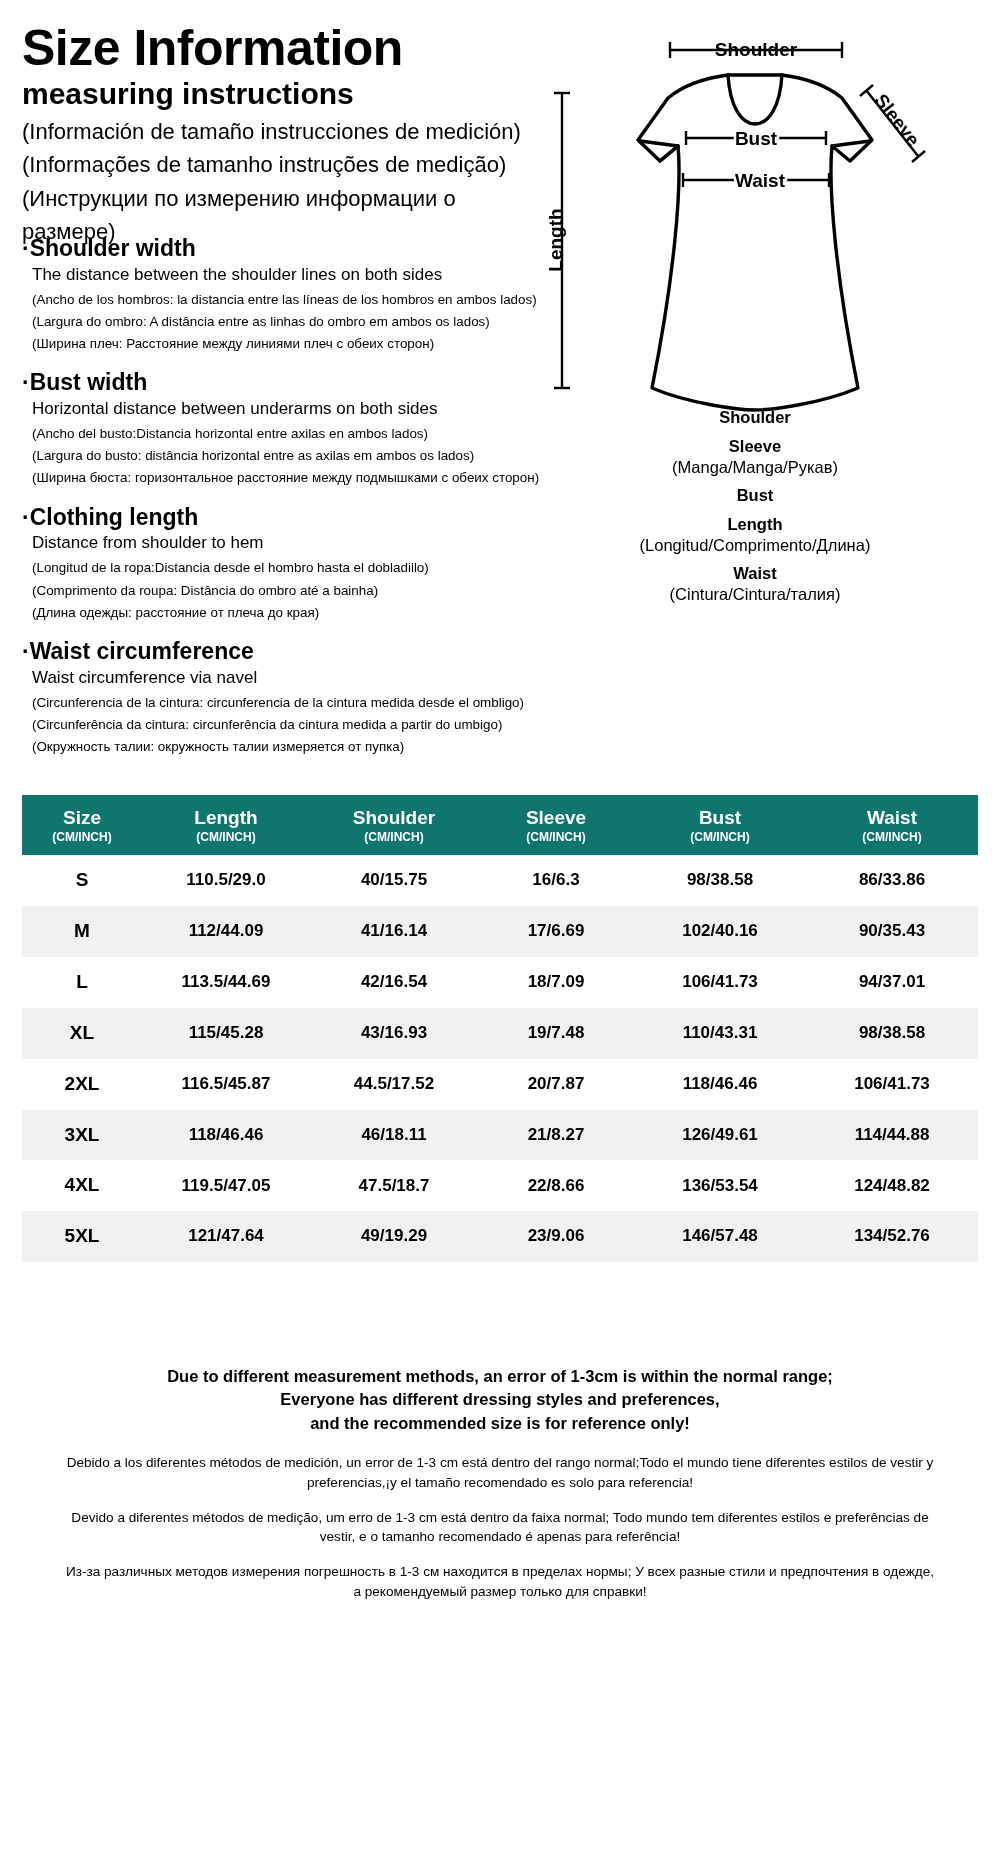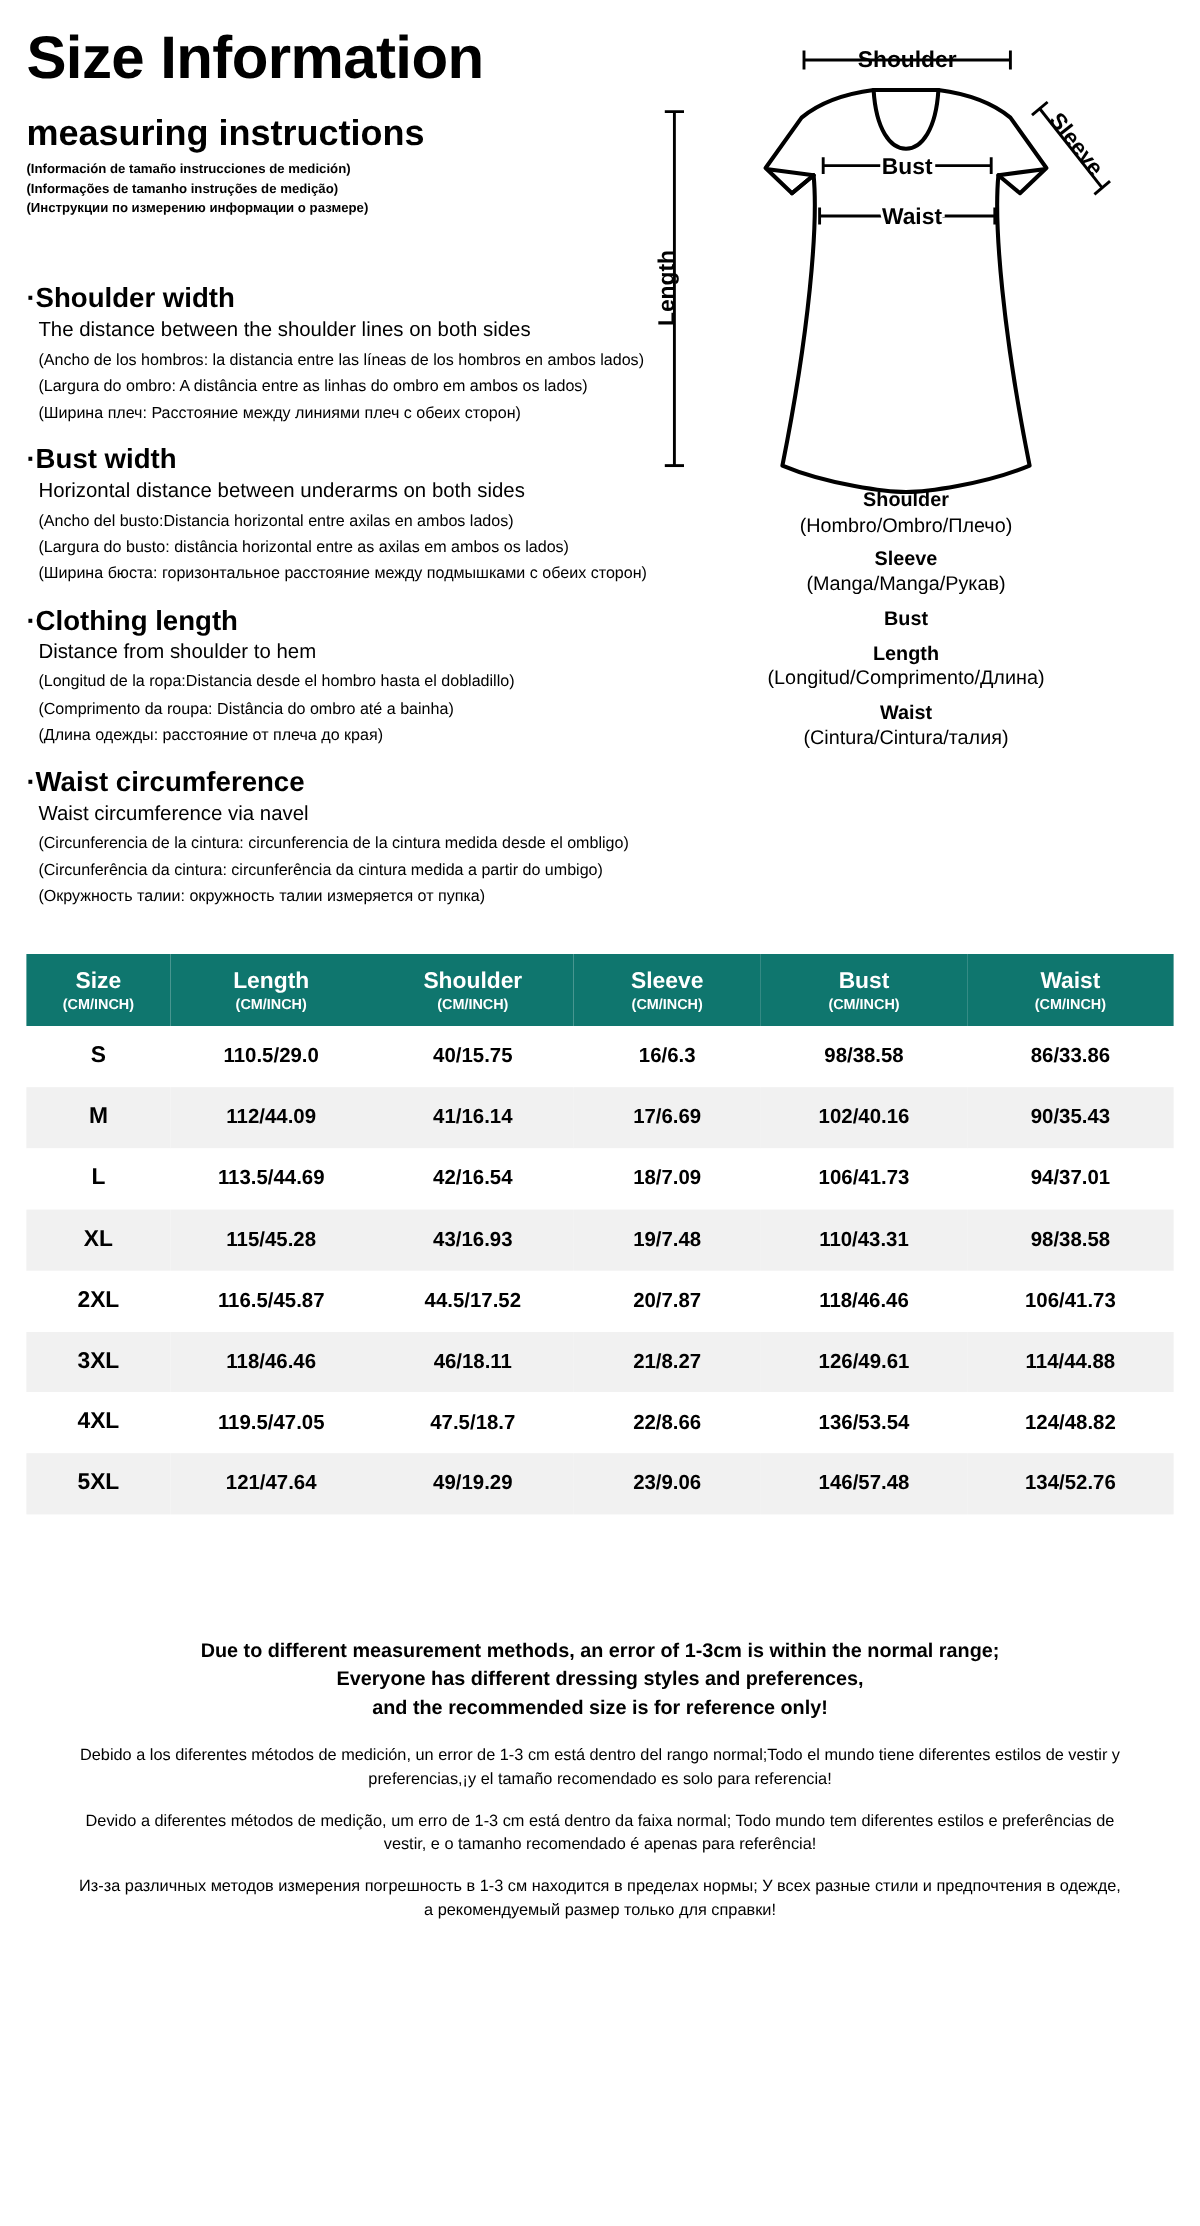--- a/index.html
+++ b/index.html
@@ -22,27 +22,26 @@
     font-size: 50px;
     font-weight: bold;
     letter-spacing: -0.5px;
     line-height: 1.05;
     margin: 0;
   }
   .title-sub {
     font-size: 30px;
     font-weight: bold;
     line-height: 1.15;
-    margin: 20px 0 4px 0;
+    margin: 2px 0 4px 0;
   }
   .title-trans {
-    font-size: 11px;
+    font-size: 22px;
     line-height: 1.52;
     margin: 0;
-    font-weight: bold;
   }
 
   
   .sections { position: absolute; left: 22px; top: 215px; width: 520px; margin-top: 20px; }
   .sec { margin-bottom: 17px; }
   .sec-h {
     font-size: 23px;
     font-weight: bold;
     margin: 0 0 1px 0;
     line-height: 1.2;
@@ -226,21 +225,20 @@
         <line x1="163" y1="145" x2="163" y2="159"></line>
         <line x1="309" y1="145" x2="309" y2="159"></line>
       </g>
       <text x="240" y="159" font-family="Liberation Sans, sans-serif" font-size="19" font-weight="bold" text-anchor="middle" fill="#000000" stroke="#ffffff" stroke-width="5" paint-order="stroke">Waist</text>
     </svg>
   </div>
 
   <div class="diag-labels">
     <div class="dl-group">
       <div class="dl-name">Shoulder</div>
-      <div class="dl-tr">(Hombro/Ombro/Плечо)</div>
     </div>
     <div class="dl-group">
       <div class="dl-name">Sleeve</div>
       <div class="dl-tr">(Manga/Manga/Рукав)</div>
     </div>
     <div class="dl-group">
       <div class="dl-name">Bust</div>
     </div>
     <div class="dl-group">
       <div class="dl-name">Length</div>

